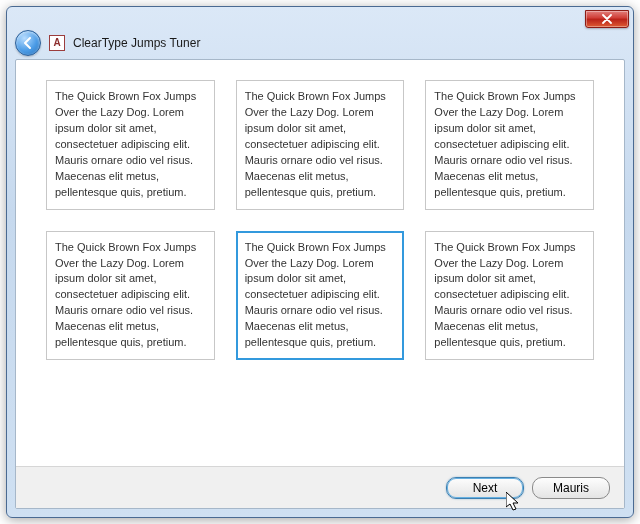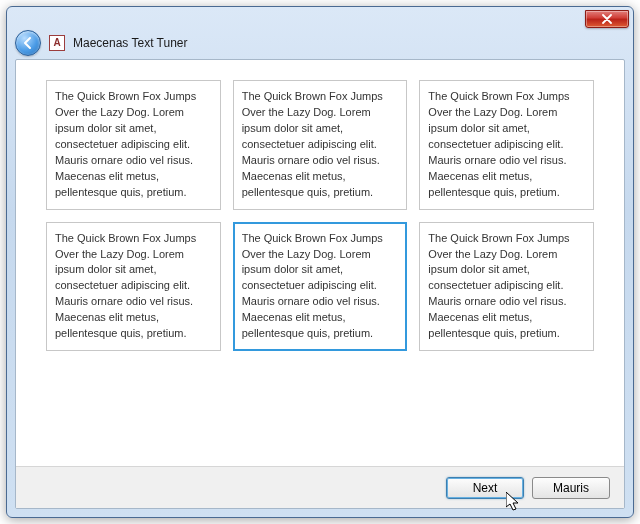--- a/index.html
+++ b/index.html
@@ -97,21 +97,21 @@
     }
     .instruction {
       color: #003399;
       font-size: 15px;
       margin-bottom: 18px;
     }
     .grid {
       display: grid;
       grid-template-columns: repeat(3, 1fr);
       grid-template-rows: repeat(2, auto);
-      gap: 12px;
+      gap: 21px;
     }
     .sample {
       border: 1px solid #c7c7c7;
       padding: 8px 8px;
       font-size: 11px;
       line-height: 1.45;
       color: #333;
       cursor: pointer;
       background: #fff;
     }
@@ -126,21 +126,21 @@
       display: flex;
       align-items: center;
       justify-content: flex-end;
       gap: 8px;
       padding: 0 14px;
     }
     .btn {
       min-width: 78px;
       height: 22px;
       font-size: 12px;
-      border-radius: 3px;
+      border-radius: 10px;
       border: 1px solid #8a8a8a;
       background: linear-gradient(to bottom, #fdfdfd, #e4e4e4);
       display: flex; align-items: center; justify-content: center;
       cursor: pointer;
       padding: 0 1px;
     }
     .btn.default {
       border: 1px solid #3c7fb1;
       box-shadow: inset 0 0 0 1px #67b0e0, 0 0 2px rgba(60,127,177,0.5);
     }
@@ -165,21 +165,21 @@
     </div>
   </div>
 
   <div class="header-strip">
     <div class="back-btn">
       <svg width="14" height="14" viewBox="0 0 14 14">
           <path d="M9 2 L4 7 L9 12" fill="none" stroke="#fff" stroke-width="2" stroke-linecap="round" stroke-linejoin="round"></path>
         </svg>
     </div>
     <span class="app-icon">A</span>
-    <span class="header-title">Maecenas Text Tuner</span>
+    <span class="header-title">ClearType Jumps Tuner</span>
   </div>
 
   <div class="inner-panel">
     <div class="content">
       <div class="grid">
         <div class="sample">The Quick Brown Fox Jumps Over the Lazy Dog. Lorem ipsum dolor sit amet, consectetuer adipiscing elit. Mauris ornare odio vel risus. Maecenas elit metus, pellentesque quis, pretium.</div>
         <div class="sample">The Quick Brown Fox Jumps Over the Lazy Dog. Lorem ipsum dolor sit amet, consectetuer adipiscing elit. Mauris ornare odio vel risus. Maecenas elit metus, pellentesque quis, pretium.</div>
         <div class="sample">The Quick Brown Fox Jumps Over the Lazy Dog. Lorem ipsum dolor sit amet, consectetuer adipiscing elit. Mauris ornare odio vel risus. Maecenas elit metus, pellentesque quis, pretium.</div>
         <div class="sample">The Quick Brown Fox Jumps Over the Lazy Dog. Lorem ipsum dolor sit amet, consectetuer adipiscing elit. Mauris ornare odio vel risus. Maecenas elit metus, pellentesque quis, pretium.</div>
         <div class="sample selected">The Quick Brown Fox Jumps Over the Lazy Dog. Lorem ipsum dolor sit amet, consectetuer adipiscing elit. Mauris ornare odio vel risus. Maecenas elit metus, pellentesque quis, pretium.</div>

